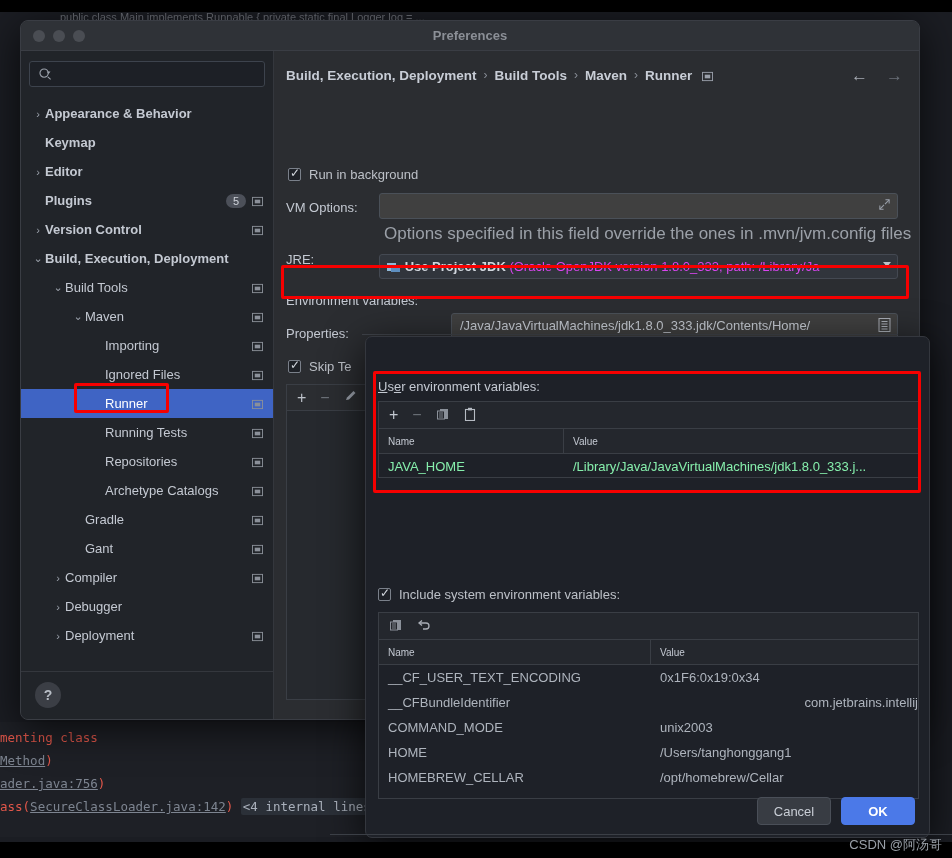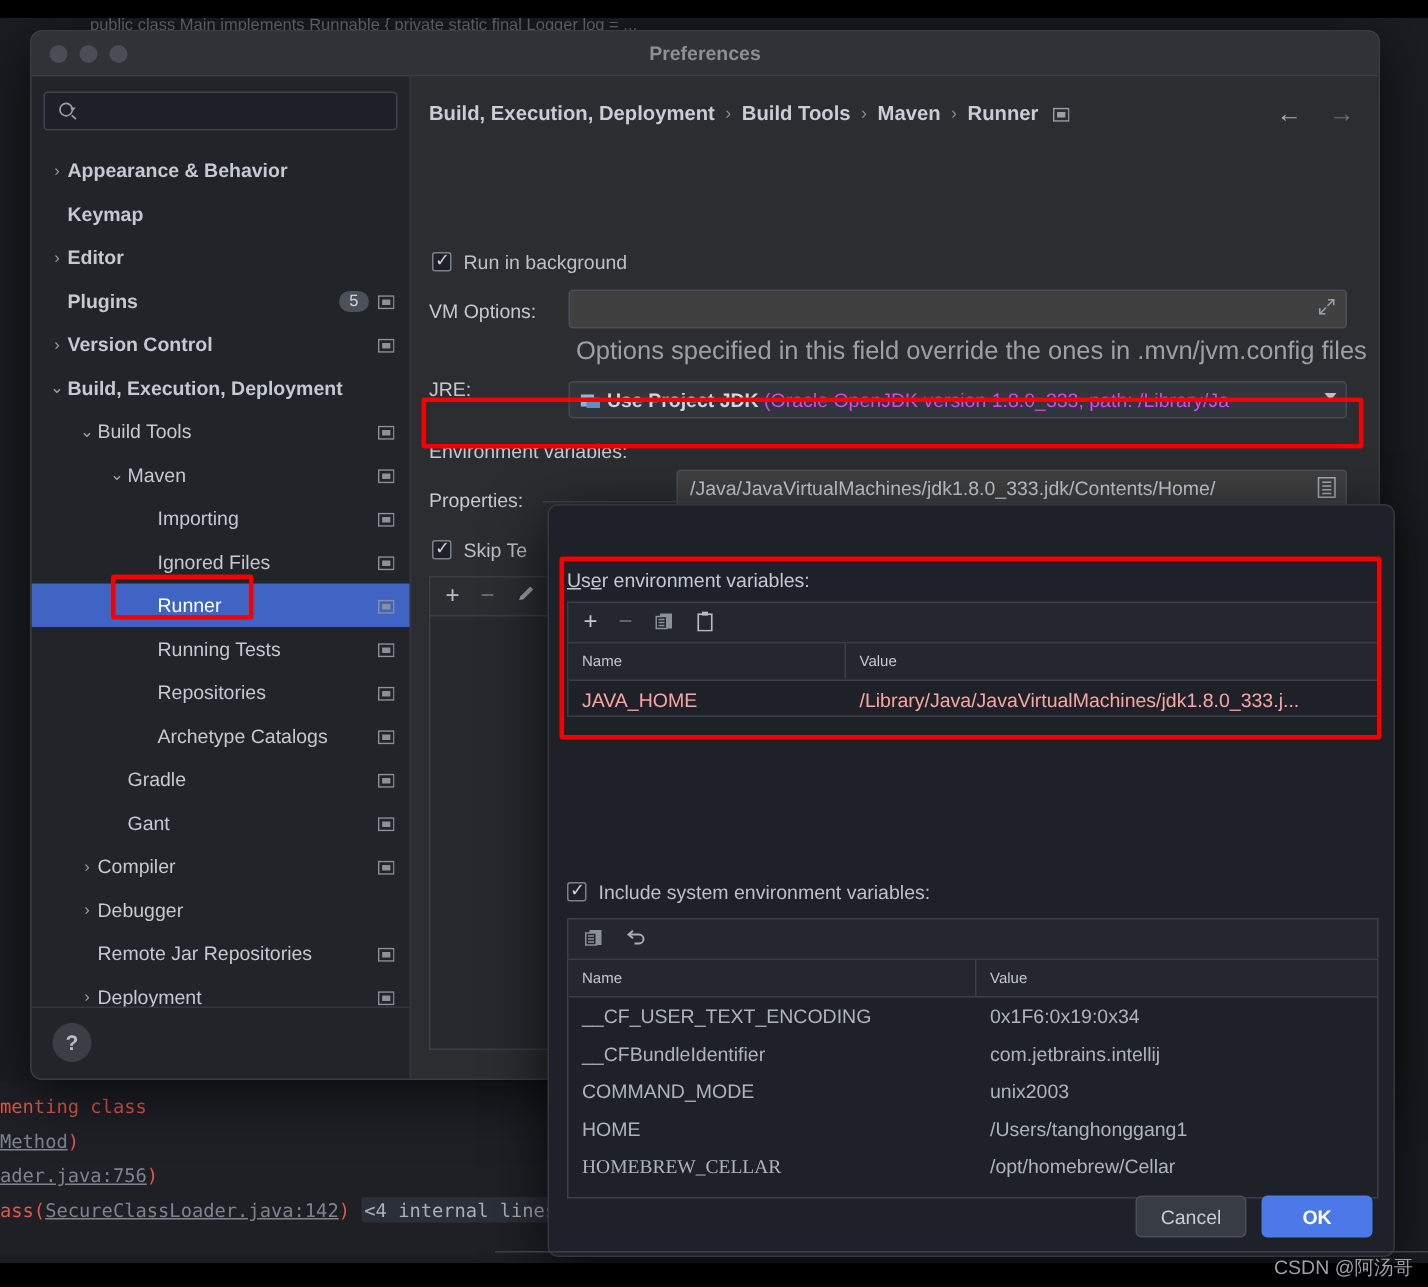--- a/index.html
+++ b/index.html
@@ -179,21 +179,21 @@
     padding:0 10px; border:1px solid #3a3e45; border-bottom:none;
     background:#24272d;
   }
   .tbl {
     position:absolute; border:1px solid #3a3e45; background:#1e2128; overflow:hidden;
   }
   .tbl-head { display:flex; height:25px; background:#24272d; border-bottom:1px solid #3a3e45; }
   .tbl-head .th { font-size:10px; color:#c4c9d2; line-height:25px; padding-left:9px; }
   .tbl-head .th.name { border-right:1px solid #3a3e45; }
   .tbl-row { display:flex; height:25px; }
-  .tbl-row .td { font-size:13px; color:#fca5a5; line-height:25px; padding-left:9px;
+  .tbl-row .td { font-size:13px; color:#86efac; line-height:25px; padding-left:9px;
      white-space:nowrap; overflow:hidden; }
   .tbl-row.sys .td { color:#aeb4bd; }
 
   .env-buttons { position:absolute; right:14px; bottom:12px; display:flex; gap:10px; }
   .btn {
     height:28px; min-width:74px; border-radius:4px; font-size:13px;
     display:flex; align-items:center; justify-content:center;
     border:1px solid #4a4f58; background:#383c43; color:#c9ced6;
   }
   .btn.primary { background:#4b79e8; border-color:#4b79e8; color:#ffffff; font-weight:bold; }
@@ -371,28 +371,20 @@
             <span class="arrow" style="margin-left: 30px;">›</span>
             <span class="lbl">Compiler</span>
             <span class="endmark"><svg width="11" height="11" viewBox="0 0 12 12">
                 <rect x="0.5" y="1.5" width="11" height="9" fill="none" stroke="#8b9099" stroke-width="1"></rect>
                 <rect x="3" y="4" width="6" height="4" fill="#8b9099"></rect>
               </svg></span>
           </div>
           <div class="tree-item">
             <span class="arrow" style="margin-left: 30px;">›</span>
             <span class="lbl">Debugger</span>
-          </div>
-          <div class="tree-item">
-            <span class="arrow" style="margin-left: 30px;"></span>
-            <span class="lbl">Remote Jar Repositories</span>
-            <span class="endmark"><svg width="11" height="11" viewBox="0 0 12 12">
-                <rect x="0.5" y="1.5" width="11" height="9" fill="none" stroke="#8b9099" stroke-width="1"></rect>
-                <rect x="3" y="4" width="6" height="4" fill="#8b9099"></rect>
-              </svg></span>
           </div>
           <div class="tree-item">
             <span class="arrow" style="margin-left: 30px;">›</span>
             <span class="lbl">Deployment</span>
             <span class="endmark"><svg width="11" height="11" viewBox="0 0 12 12">
                 <rect x="0.5" y="1.5" width="11" height="9" fill="none" stroke="#8b9099" stroke-width="1"></rect>
                 <rect x="3" y="4" width="6" height="4" fill="#8b9099"></rect>
               </svg></span>
           </div>
         </div>
@@ -561,32 +553,32 @@
       <div class="th name" style="width:272px;">Name</div>
       <div class="th" style="flex:1;">Value</div>
     </div>
     <div id="sys-rows">
         <div class="tbl-row sys">
           <div class="td" style="width:272px;">__CF_USER_TEXT_ENCODING</div>
           <div class="td" style="flex:1;">0x1F6:0x19:0x34</div>
         </div>
         <div class="tbl-row sys">
           <div class="td" style="width:272px;">__CFBundleIdentifier</div>
-          <div class="td" style="flex:1;">com.jetbrains.intellij</div>
+          <div class="td" style="flex:1;text-align:right;">com.jetbrains.intellij</div>
         </div>
         <div class="tbl-row sys">
           <div class="td" style="width:272px;">COMMAND_MODE</div>
           <div class="td" style="flex:1;">unix2003</div>
         </div>
         <div class="tbl-row sys">
           <div class="td" style="width:272px;">HOME</div>
           <div class="td" style="flex:1;">/Users/tanghonggang1</div>
         </div>
         <div class="tbl-row sys">
-          <div class="td" style="width:272px;font-family:Liberation Serif, serif;">HOMEBREW_CELLAR</div>
+          <div class="td" style="width:272px;">HOMEBREW_CELLAR</div>
           <div class="td" style="flex:1;">/opt/homebrew/Cellar</div>
         </div>
       </div>
   </div>
 
   <div class="env-buttons">
     <div class="btn">Cancel</div>
     <div class="btn primary">OK</div>
   </div>
 </div>

